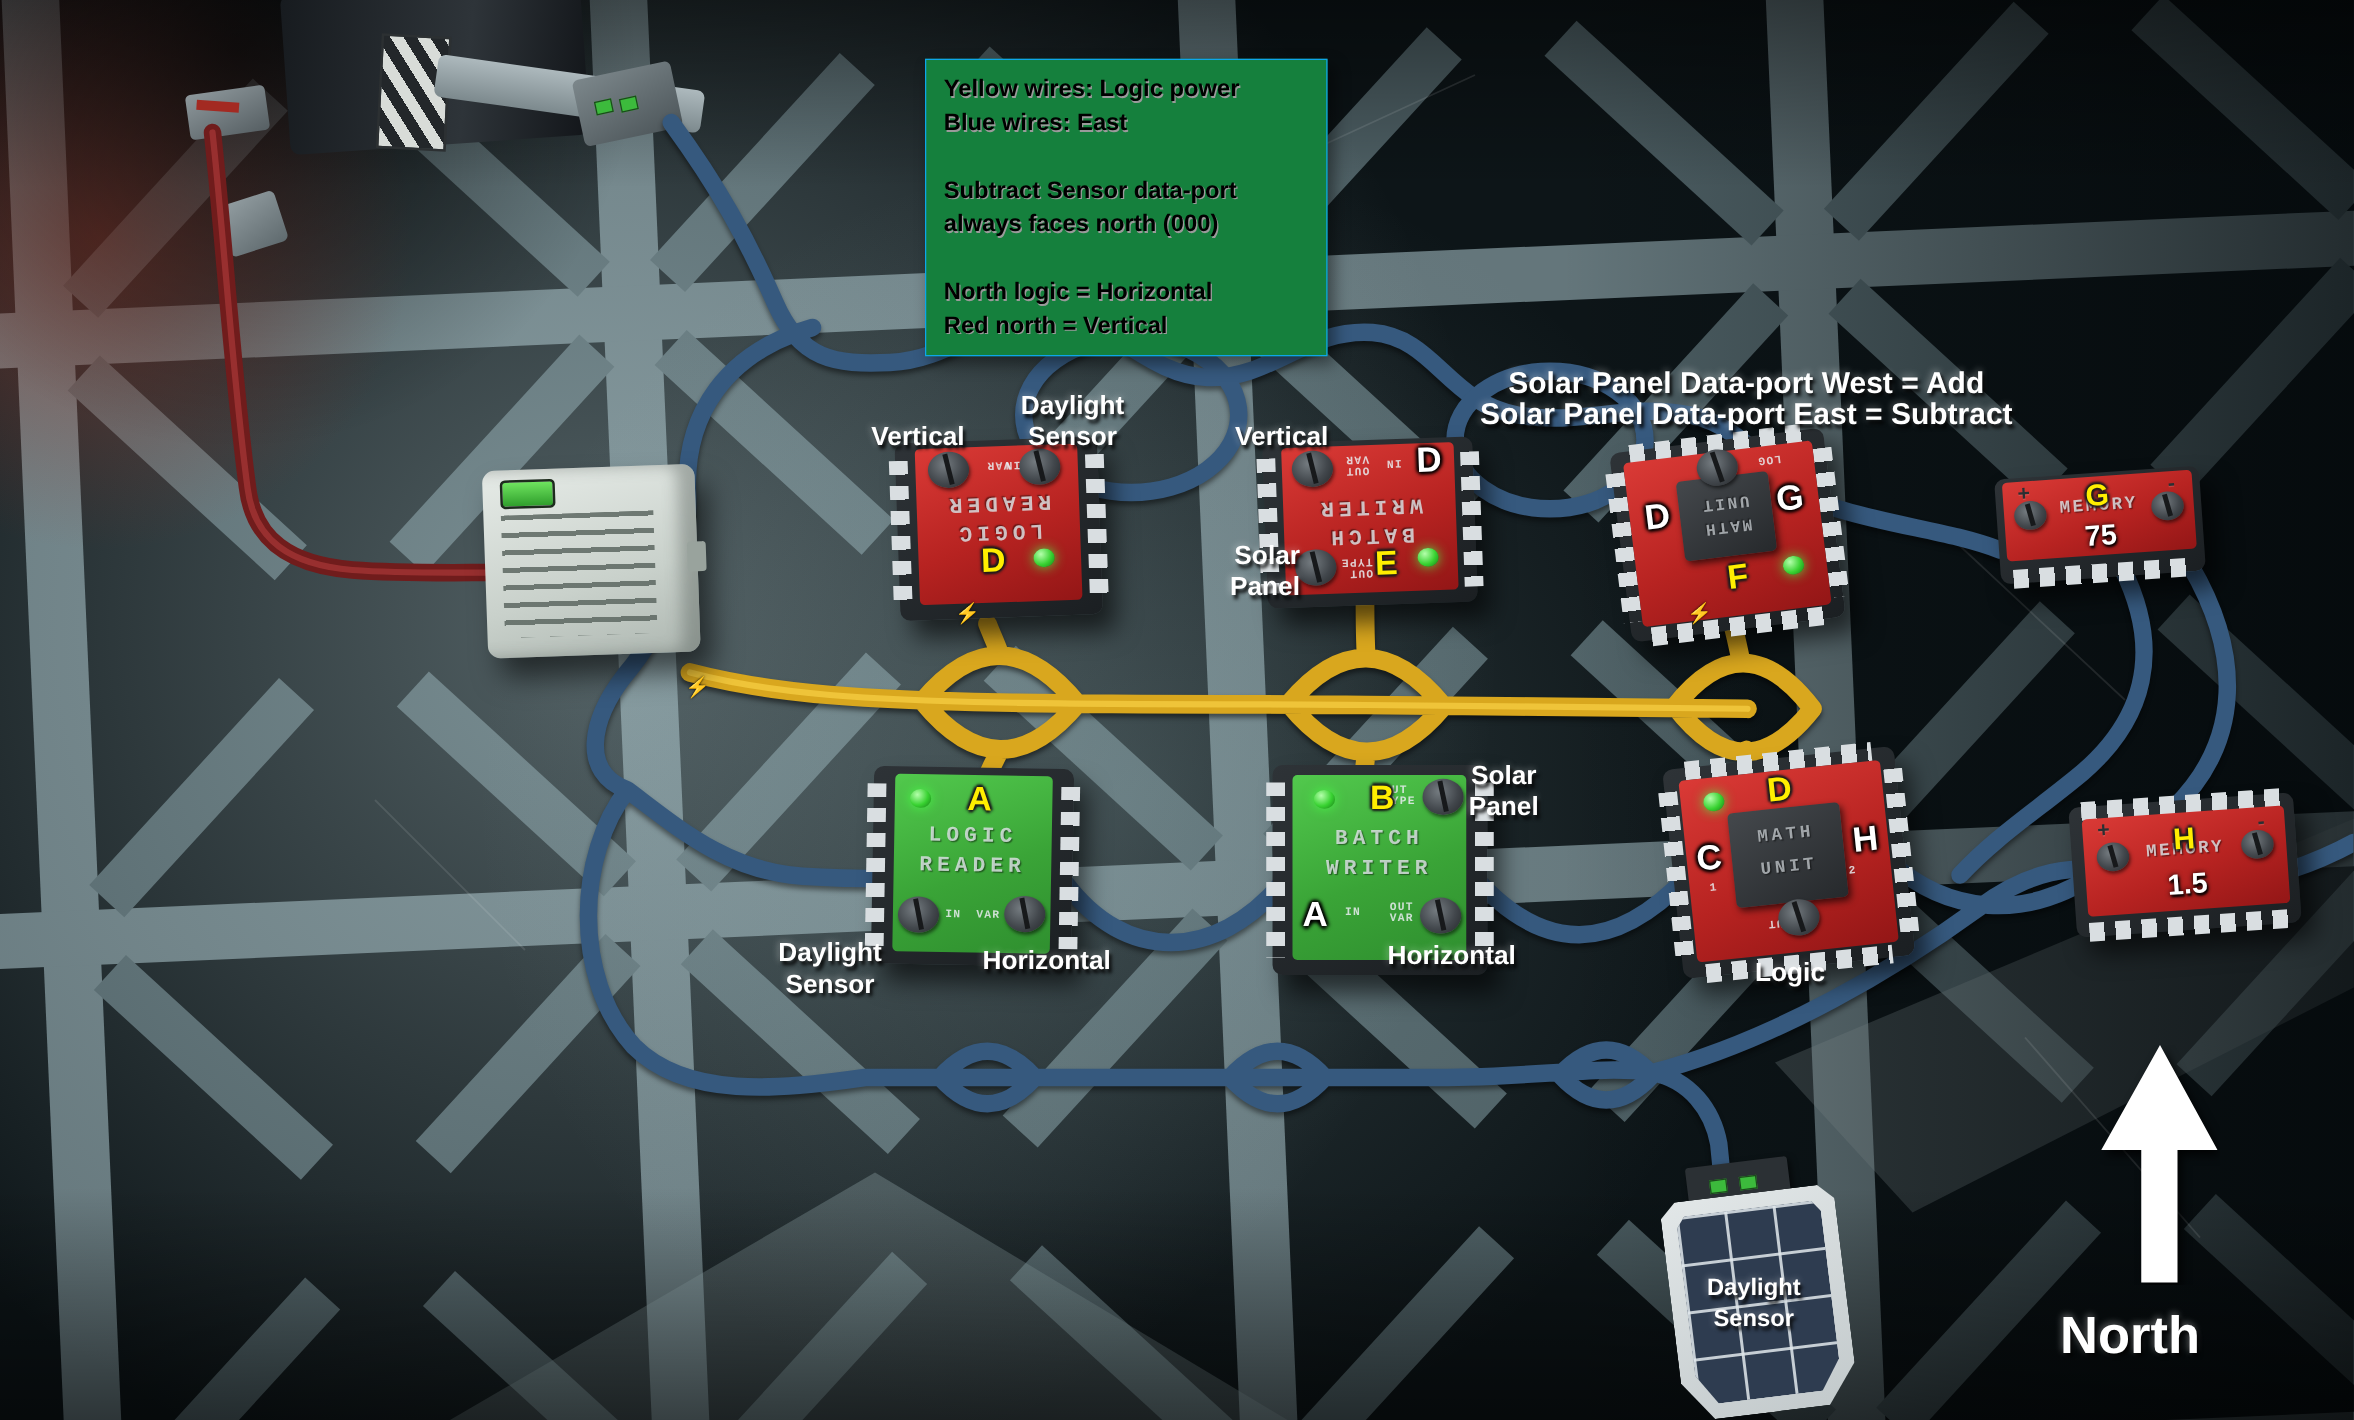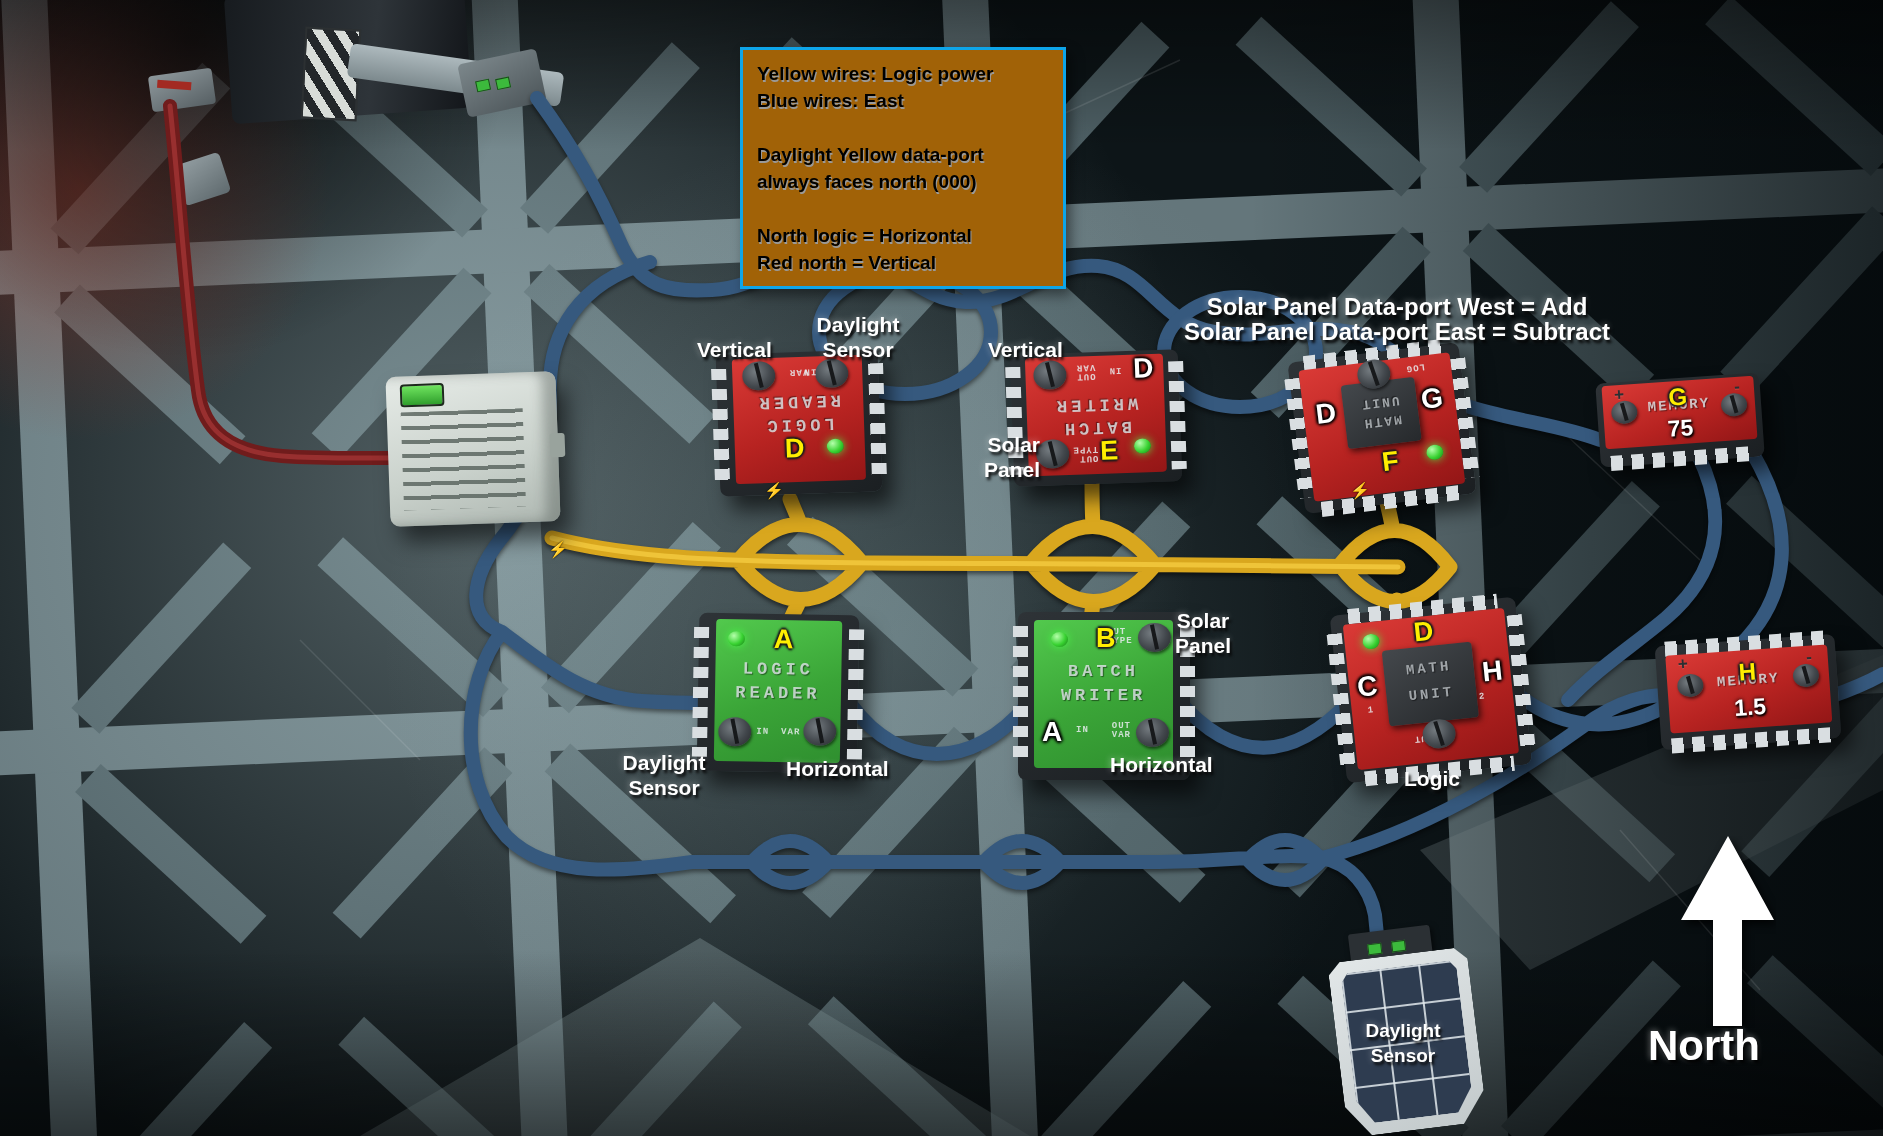--- a/index.html
+++ b/index.html
@@ -8,22 +8,22 @@
   .stage svg{position:absolute;left:0;top:0;}
 
   
   .lbl{position:absolute;color:#fff;font-weight:bold;font-size:21px;line-height:25px;
        text-shadow:2px 3px 3px rgba(0,0,0,.95),-1px -1px 6px rgba(255,255,255,.35);
        white-space:nowrap;z-index:60;}
   .lbl.wrap{white-space:normal;text-align:center;}
   .lbl.big{font-size:42px;line-height:44px;}
 
   
-  .legend{position:absolute;left:740px;top:47px;width:292px;background:#a16207;
-          border:3px solid #0ea5e9;padding:10px 14px;z-index:70;
+  .legend{position:absolute;left:740px;top:47px;width:292px;background:#15803d;
+          border:1px solid #0ea5e9;padding:10px 14px;z-index:70;
           box-shadow:5px 6px 12px rgba(0,0,0,.45);}
   .legend div{font-size:19px;font-weight:bold;color:#000;line-height:27px;min-height:27px;
               text-shadow:1px 1.5px 0 #9a9a9a;white-space:nowrap;}
 
   
   .chip{position:absolute;z-index:30;}
   .chipbase{position:absolute;inset:0;background:linear-gradient(150deg,#2e3337,#1b1f22);
             border-radius:8px;box-shadow:10px 14px 20px rgba(0,0,0,.6);}
   .pins{position:absolute;z-index:1;}
   .pins.v{width:15px;background:repeating-linear-gradient(180deg,#d9dee1 0 11px,rgba(0,0,0,0) 11px 20px);}
@@ -428,30 +428,30 @@
     <div>Solar Panel Data-port West = Add</div>
     <div>Solar Panel Data-port East = Subtract</div>
   </div>
   <div class="lbl wrap" style="left:958px;top:432px;width:82px;text-align:right;">Solar Panel</div>
   <div class="lbl wrap" style="left:1162px;top:608px;width:82px;">Solar Panel</div>
   <div class="lbl" style="left:786px;top:756px;">Horizontal</div>
   <div class="lbl wrap" style="left:608px;top:750px;width:112px;">Daylight Sensor</div>
   <div class="lbl" style="left:1110px;top:752px;">Horizontal</div>
   <div class="lbl" style="left:1404px;top:766px;">Logic</div>
   <div class="lbl wrap" style="left:1348px;top:1018px;width:110px;font-size:19px;">Daylight Sensor</div>
-  <div class="lbl big" style="left:1648px;top:1024px;">North</div>
+  <div class="lbl big" style="left:1648px;top:1046px;">North</div>
 
   <svg class="narrow" width="96" height="192" style="left:1680px;top:836px;">
     <polygon points="48,0 94,84 62,84 62,190 33,190 33,84 1,84" fill="#ffffff" style="filter:drop-shadow(3px 4px 4px rgba(0,0,0,.8))"></polygon>
   </svg>
 
   <div class="legend">
     <div>Yellow wires: Logic power</div>
     <div>Blue wires: East</div>
     <div></div>
-    <div>Daylight Yellow data-port</div>
+    <div>Subtract Sensor data-port</div>
     <div>always faces north (000)</div>
     <div></div>
     <div>North logic = Horizontal</div>
     <div>Red north = Vertical</div>
   </div>
 
 </div>
 
 </body></html>

